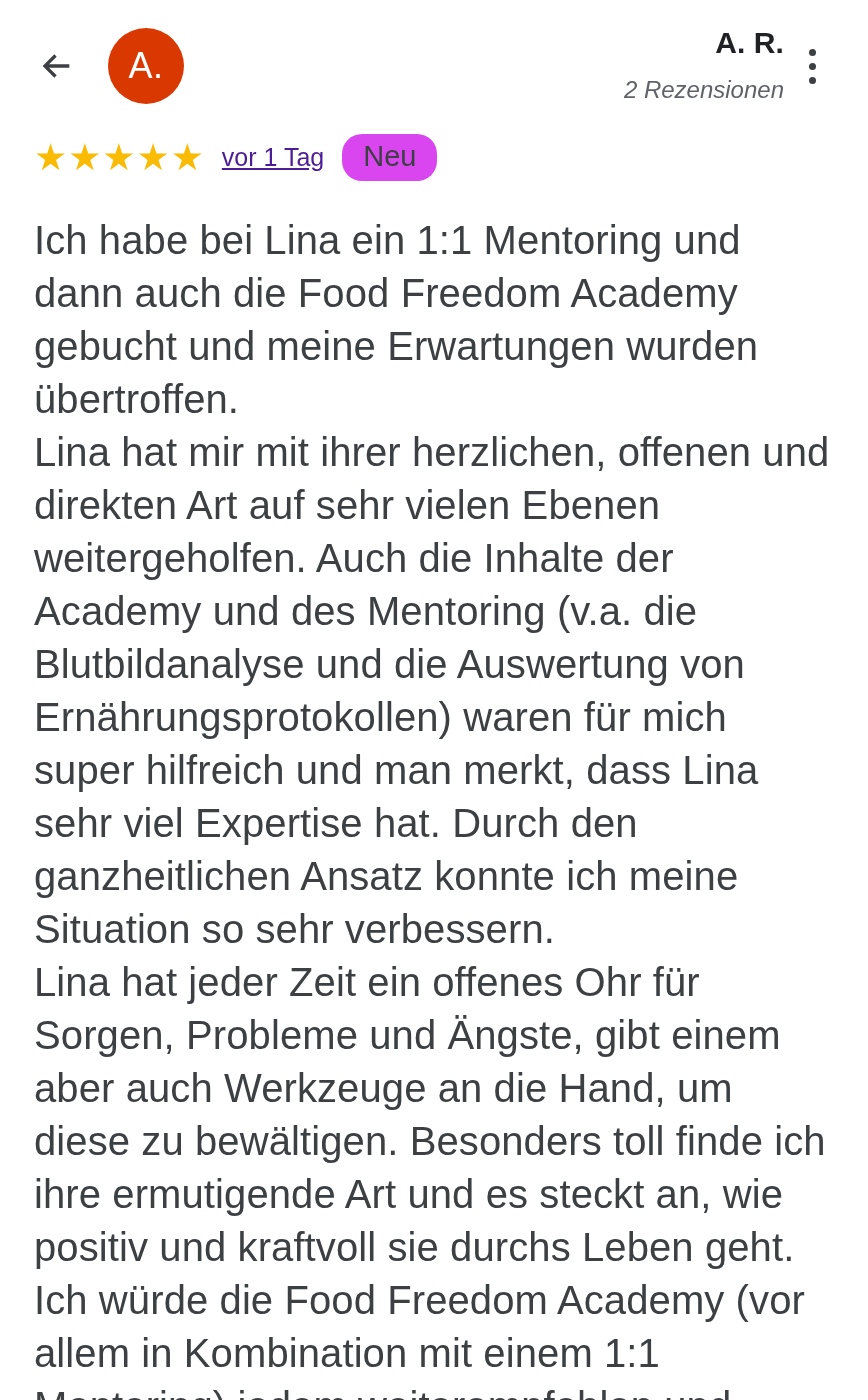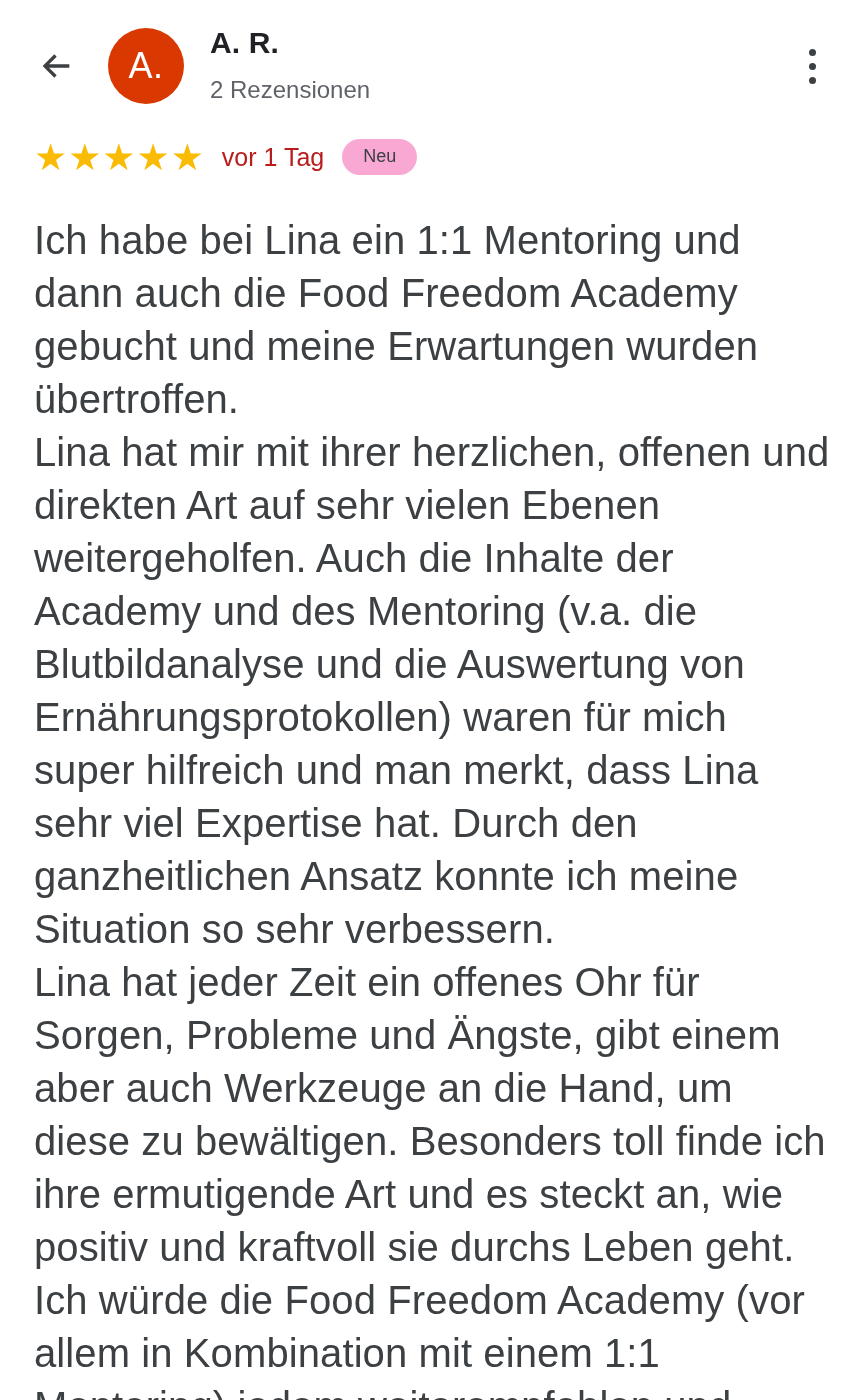--- a/index.html
+++ b/index.html
@@ -53,33 +53,35 @@
     flex: 0 0 auto;
     user-select: none;
   }
   .identity {
     margin-left: 26px;
     display: flex;
     flex-direction: column;
     justify-content: center;
     flex: 1 1 auto;
     min-width: 0;
+    text-align: right;
   }
   .identity .name {
     font-size: 30px;
     font-weight: 700;
     color: #202124;
     line-height: 1.15;
     letter-spacing: 0.1px;
   }
   .identity .sub {
     font-size: 24px;
     color: #5f6368;
     line-height: 1.35;
     margin-top: 14px;
+    font-style: italic;
   }
   .overflow-btn {
     width: 56px;
     height: 56px;
     display: flex;
     flex-direction: column;
     align-items: center;
     justify-content: center;
     gap: 7px;
     flex: 0 0 auto;
@@ -107,28 +109,29 @@
     align-items: center;
     gap: 1px;
     font-size: 37px;
     line-height: 1;
     color: #fabb05;
     letter-spacing: 0px;
   }
   .stars span { display: block; }
   .time-ago {
     font-size: 25px;
-    color: #b91c1c;
+    color: #4c1d95;
     margin-left: 18px;
+    text-decoration: underline;
   }
   .badge {
     margin-left: 18px;
-    background: #f9a8d4;
+    background: #d946ef;
     color: #3c4043;
-    font-size: 18px;
+    font-size: 29px;
     border-radius: 20px;
     padding: 8px 21px 10px 21px;
     line-height: 1;
   }
 
   
   .review-body {
     padding: 28px 34px 0 34px;
   }
   .review-body p {

